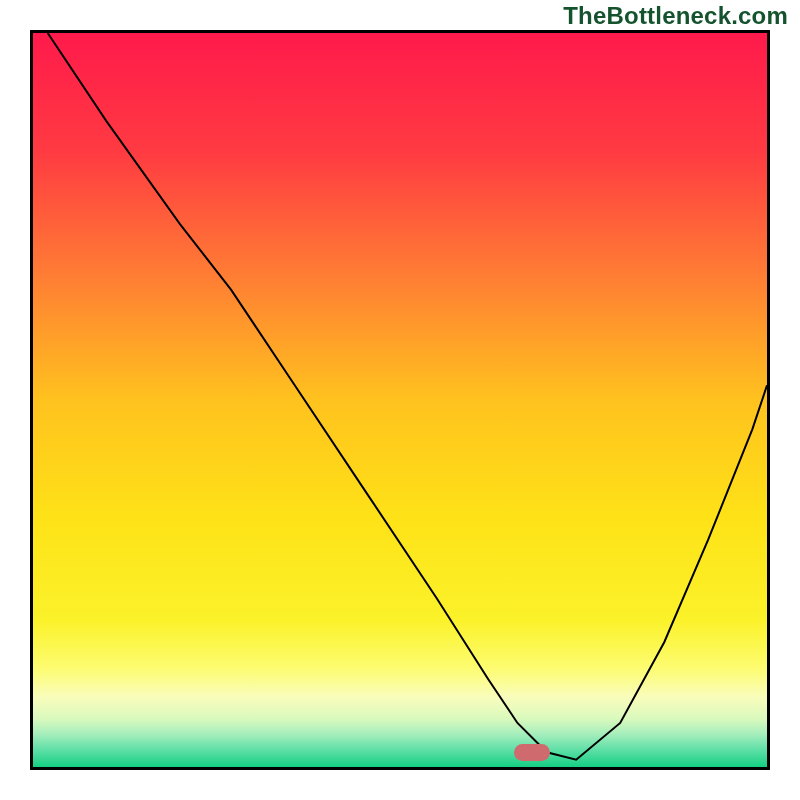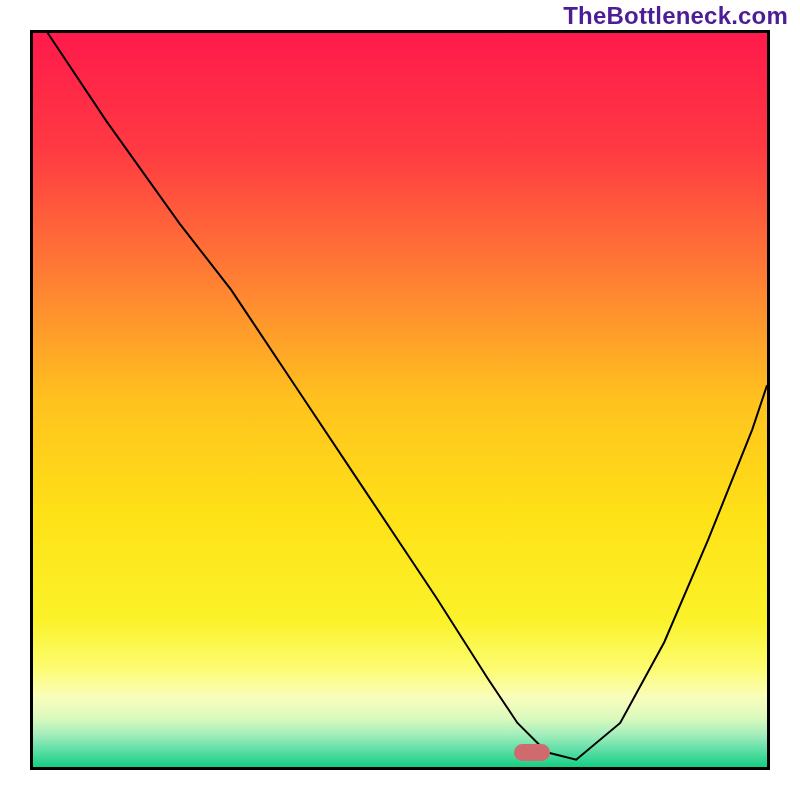--- a/index.html
+++ b/index.html
@@ -15,21 +15,21 @@
     width: 800px;
     height: 800px;
   }
   .watermark {
     position: absolute;
     top: 2px;
     right: 12px;
     font-family: Arial, Helvetica, sans-serif;
     font-size: 24px;
     font-weight: 600;
-    color: #4c1d95;
+    color: #14532d;
     letter-spacing: 0.2px;
     z-index: 10;
   }
   .plot-area {
     position: absolute;
     left: 30px;
     top: 30px;
     width: 740px;
     height: 740px;
     box-sizing: border-box;

